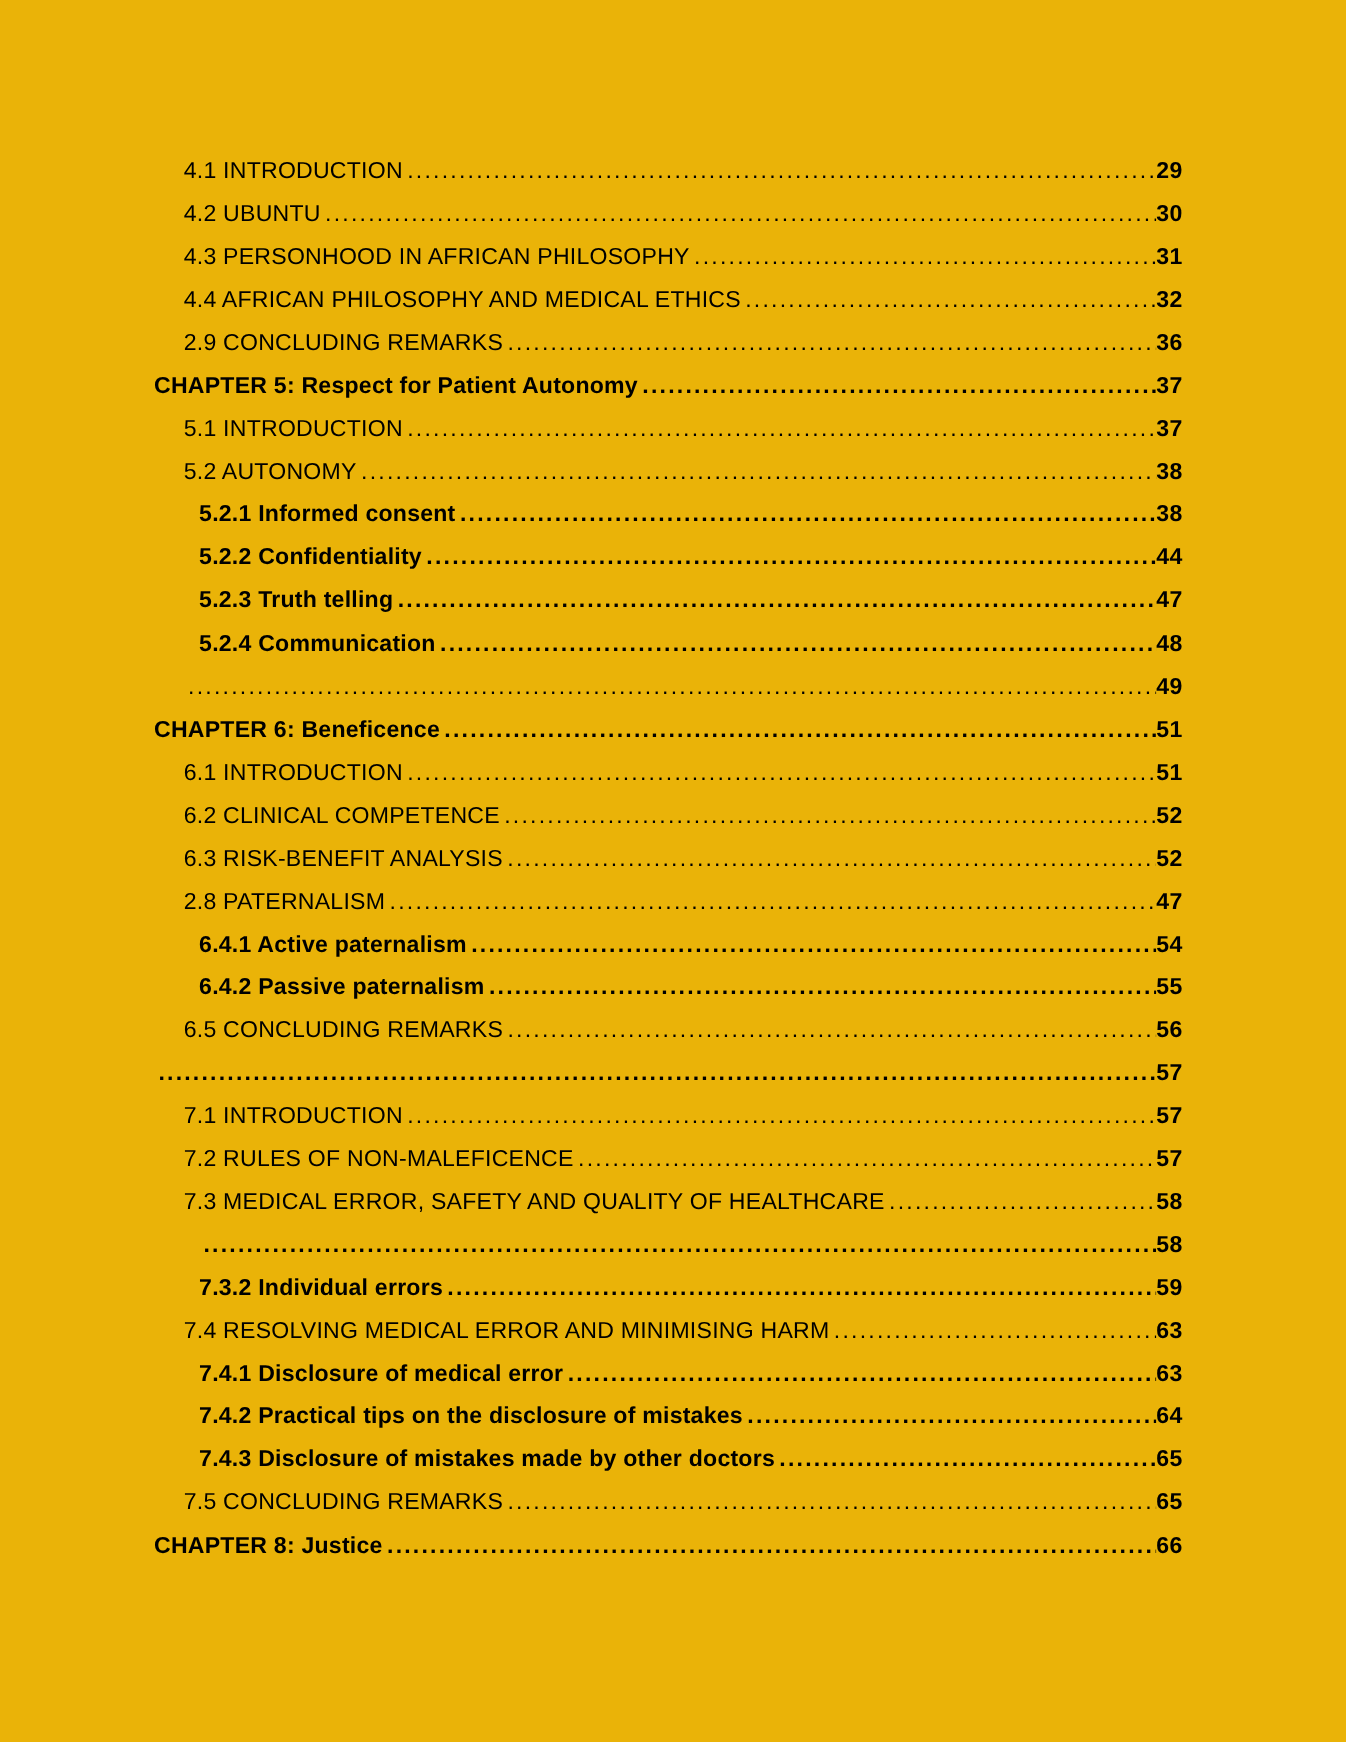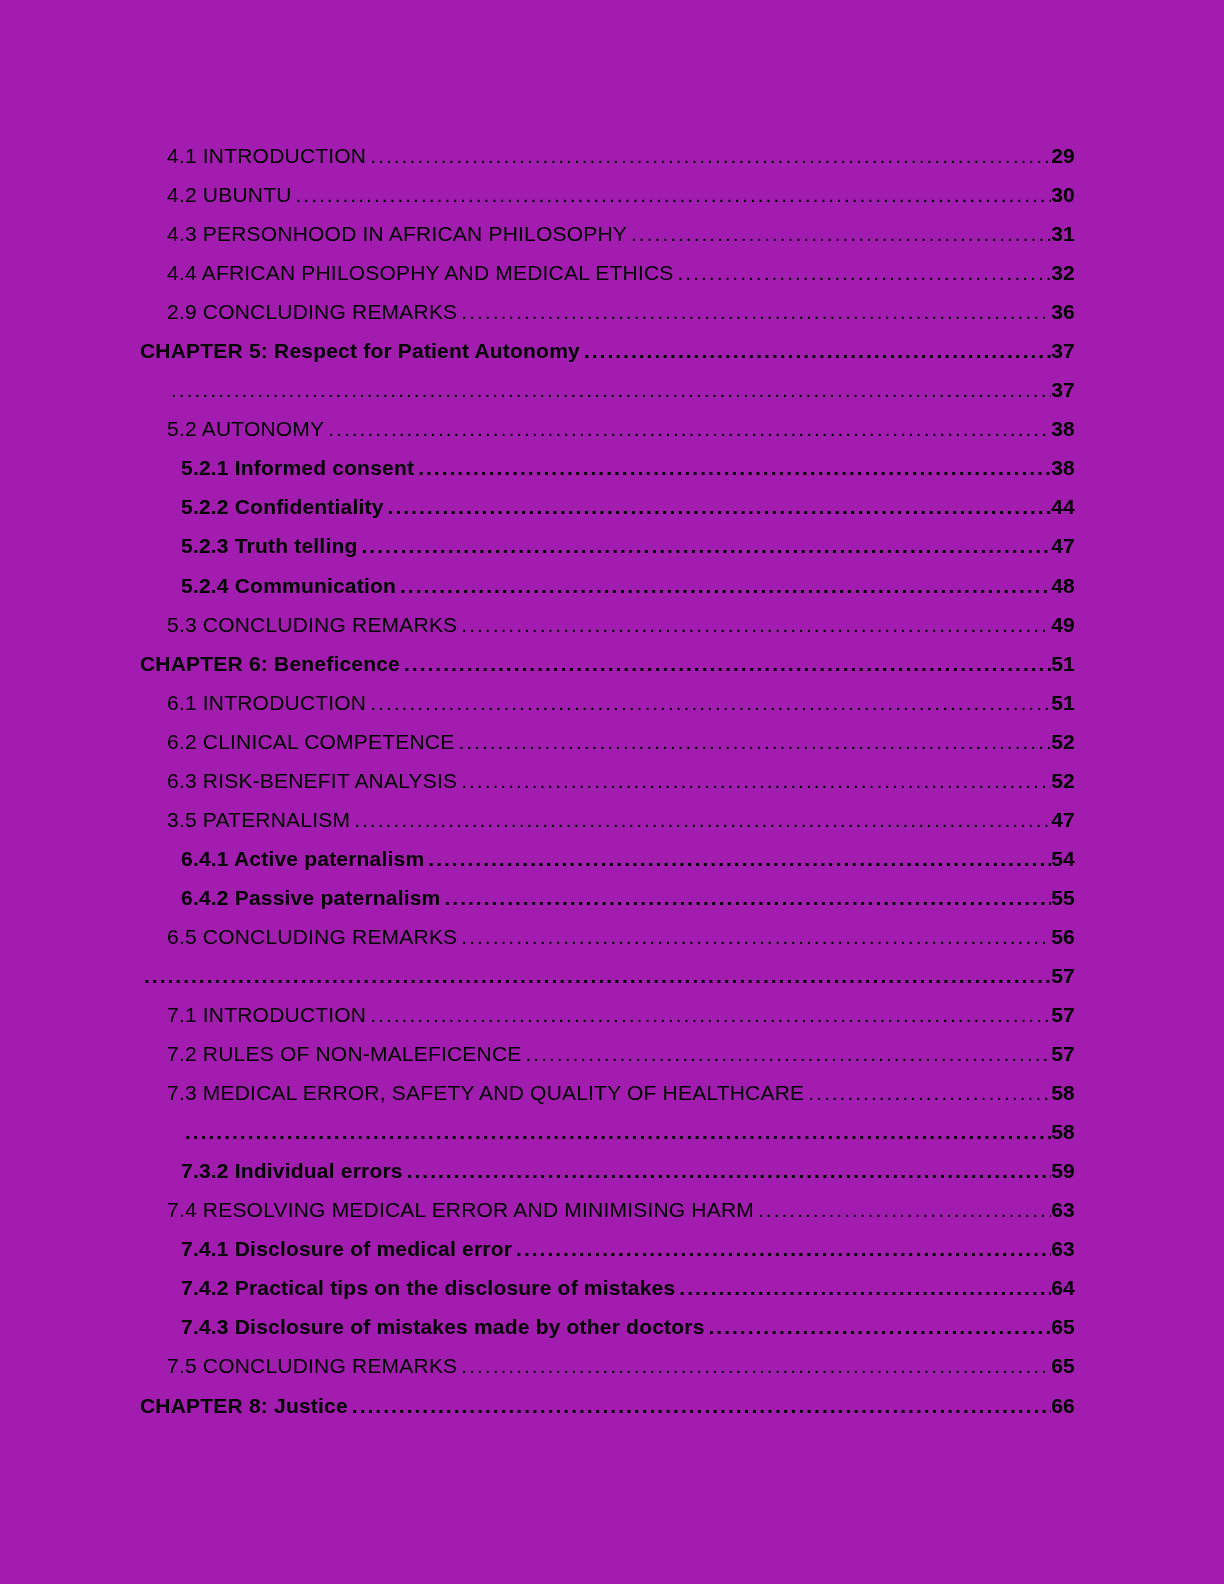--- a/index.html
+++ b/index.html
@@ -1,21 +1,21 @@
 <!DOCTYPE html>
 <html><head>
 <meta charset="utf-8">
 <style>
   * { margin: 0; padding: 0; box-sizing: border-box; }
   html, body { background: #ffffff; }
   .page {
     position: relative;
     width: 1224px;
     height: 1584px;
-    background: #a21caf;
+    background: #eab308;
     color: #000000;
     font-family: "Liberation Sans", sans-serif;
     overflow: hidden;
   }
   .toc-list {
     position: absolute;
     left: 140px;
     top: 136px;
     width: 935px;
   }
@@ -75,20 +75,21 @@
     <span class="toc-label">2.9 CONCLUDING REMARKS</span>
     <span class="toc-leader" aria-hidden="true">................................................................................................................................................................................................................................................</span>
     <span class="toc-page">36</span>
   </div>
       <div class="toc-row lvl1">
     <span class="toc-label">CHAPTER 5: Respect for Patient Autonomy</span>
     <span class="toc-leader" aria-hidden="true">................................................................................................................................................................................................................................................</span>
     <span class="toc-page">37</span>
   </div>
       <div class="toc-row lvl2">
+    <span class="toc-label">5.1 INTRODUCTION</span>
     <span class="toc-leader" aria-hidden="true">................................................................................................................................................................................................................................................</span>
     <span class="toc-page">37</span>
   </div>
       <div class="toc-row lvl2">
     <span class="toc-label">5.2 AUTONOMY</span>
     <span class="toc-leader" aria-hidden="true">................................................................................................................................................................................................................................................</span>
     <span class="toc-page">38</span>
   </div>
       <div class="toc-row lvl3">
     <span class="toc-label">5.2.1 Informed consent</span>
@@ -104,21 +105,20 @@
     <span class="toc-label">5.2.3 Truth telling</span>
     <span class="toc-leader" aria-hidden="true">................................................................................................................................................................................................................................................</span>
     <span class="toc-page">47</span>
   </div>
       <div class="toc-row lvl3">
     <span class="toc-label">5.2.4 Communication</span>
     <span class="toc-leader" aria-hidden="true">................................................................................................................................................................................................................................................</span>
     <span class="toc-page">48</span>
   </div>
       <div class="toc-row lvl2">
-    <span class="toc-label">5.3 CONCLUDING REMARKS</span>
     <span class="toc-leader" aria-hidden="true">................................................................................................................................................................................................................................................</span>
     <span class="toc-page">49</span>
   </div>
       <div class="toc-row lvl1">
     <span class="toc-label">CHAPTER 6: Beneficence</span>
     <span class="toc-leader" aria-hidden="true">................................................................................................................................................................................................................................................</span>
     <span class="toc-page">51</span>
   </div>
       <div class="toc-row lvl2">
     <span class="toc-label">6.1 INTRODUCTION</span>
@@ -129,21 +129,21 @@
     <span class="toc-label">6.2 CLINICAL COMPETENCE</span>
     <span class="toc-leader" aria-hidden="true">................................................................................................................................................................................................................................................</span>
     <span class="toc-page">52</span>
   </div>
       <div class="toc-row lvl2">
     <span class="toc-label">6.3 RISK-BENEFIT ANALYSIS</span>
     <span class="toc-leader" aria-hidden="true">................................................................................................................................................................................................................................................</span>
     <span class="toc-page">52</span>
   </div>
       <div class="toc-row lvl2">
-    <span class="toc-label">3.5 PATERNALISM</span>
+    <span class="toc-label">2.8 PATERNALISM</span>
     <span class="toc-leader" aria-hidden="true">................................................................................................................................................................................................................................................</span>
     <span class="toc-page">47</span>
   </div>
       <div class="toc-row lvl3">
     <span class="toc-label">6.4.1 Active paternalism</span>
     <span class="toc-leader" aria-hidden="true">................................................................................................................................................................................................................................................</span>
     <span class="toc-page">54</span>
   </div>
       <div class="toc-row lvl3">
     <span class="toc-label">6.4.2 Passive paternalism</span>

